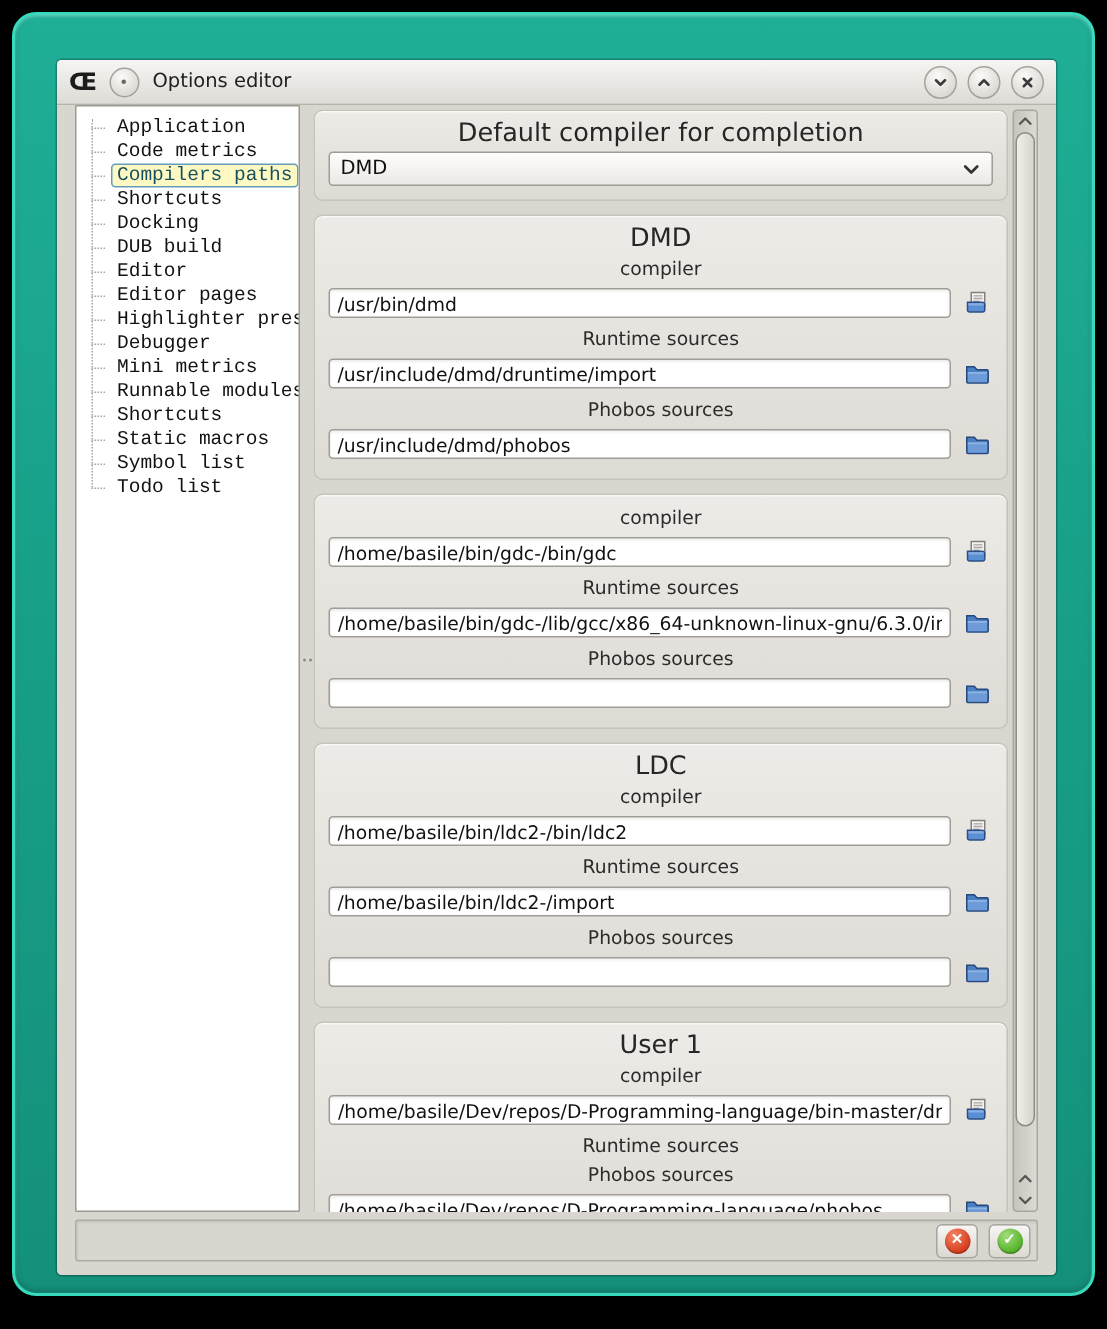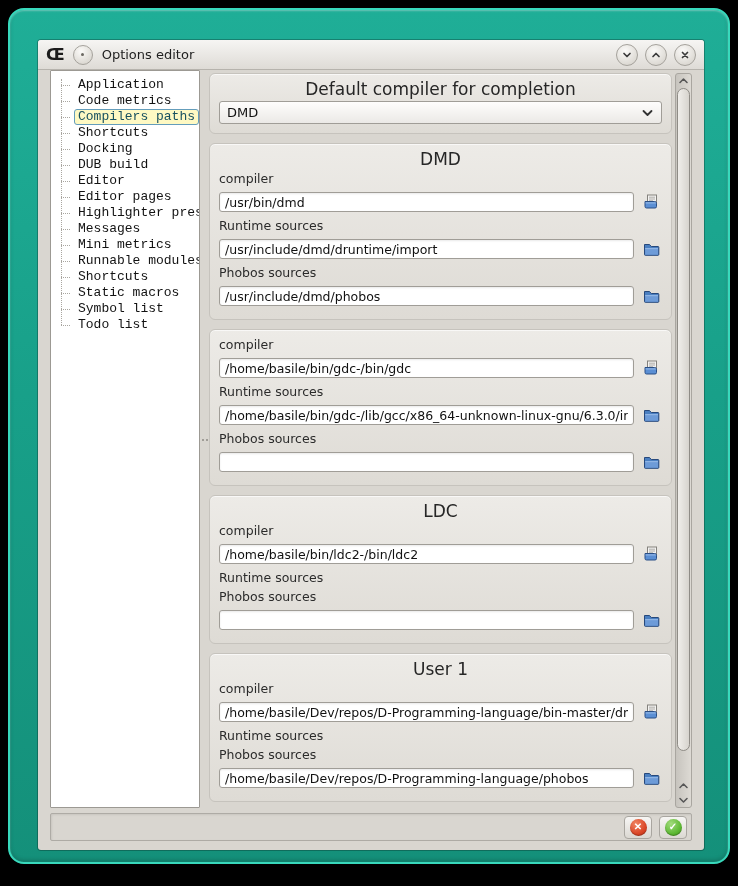--- a/index.html
+++ b/index.html
@@ -56,21 +56,21 @@
   
   .mainpanel { flex: 1; min-width: 0; display: flex; padding-top: 3px; }
   .scrollview { flex: 1; min-width: 0; overflow: hidden; display: flex;
     flex-direction: column; gap: 9px; }
 
   .gbox { border: 1px solid #c6c3bd; border-radius: 6px; flex: 0 0 auto;
     background: linear-gradient(#edebe7, #dedbd5); padding: 5px 9px 9px;
     box-shadow: inset 0 1px 0 rgba(255,255,255,.65); }
   .gbox-title { text-align: center; font-size: 17px; color: #262626; height: 20px;
     line-height: 20px; }
-  .field-label { font-size: 12.5px; color: #2b2b2b; height: 19px;
+  .field-label { text-align: center; font-size: 12.5px; color: #2b2b2b; height: 19px;
     line-height: 19px; }
   .field-row { display: flex; align-items: center; gap: 6px; height: 28px; }
   .field-input { flex: 1; min-width: 0; height: 20px; border: 1px solid #a09d97;
     border-radius: 3px; background: #fff; padding: 0 5px; font-size: 12.5px;
     font-family: "DejaVu Sans", sans-serif; color: #111;
     box-shadow: inset 0 1px 2px rgba(0,0,0,.09); outline: none; }
   .icon-btn { width: 22px; flex: 0 0 22px; height: 20px; border: none; background: transparent;
     display: flex; align-items: center; justify-content: center; padding: 0; cursor: pointer; }
 
   
@@ -159,21 +159,21 @@
             <div class="tree-item">
     <span class="lbl">Editor</span>
   </div>
             <div class="tree-item">
     <span class="lbl">Editor pages</span>
   </div>
             <div class="tree-item">
     <span class="lbl">Highlighter presets</span>
   </div>
             <div class="tree-item">
-    <span class="lbl">Messages</span>
+    <span class="lbl">Debugger</span>
   </div>
             <div class="tree-item">
     <span class="lbl">Mini metrics</span>
   </div>
             <div class="tree-item">
     <span class="lbl">Runnable modules</span>
   </div>
             <div class="tree-item">
     <span class="lbl">Shortcuts</span>
   </div>
@@ -310,20 +310,31 @@
           <path d="M6 3.2 h6 M6 5 h6 M6 6.8 h4" stroke="#a7a5a1" stroke-width="0.9"></path>
           <path d="M2 7.5 h9.6 q1.9 0 1.9 1.9 v3.1 q0 1.5 -1.5 1.5 H3.5 q-1.5 0 -1.5 -1.5 z" fill="#5b8fd4" stroke="#2a4f86" stroke-width="1"></path>
           <path d="M2.6 8.2 h10.2 v1.4 H2.6 z" fill="#8fb4e4" opacity="0.85"></path>
         </svg>
 
       </button>
     </div>
   </div>
                 <div>
     <div class="field-label">Runtime sources</div>
+    <div class="field-row">
+      <input class="field-input" type="text" value="/home/basile/bin/ldc2-/import" style="">
+      <button class="icon-btn">
+
+        <svg width="17" height="15" viewBox="0 0 17 15">
+          <path d="M1.5 2.5 h5 l1.8 2 h6.7 q0.8 0 0.8 0.8 v7.2 q0 0.8 -0.8 0.8 H2.3 q-0.8 0 -0.8 -0.8 z" fill="#4a7fc1" stroke="#27497c" stroke-width="1"></path>
+          <path d="M2.2 6 h12.8 v6.5 q0 0.3 -0.3 0.3 H2.5 q-0.3 0 -0.3 -0.3 z" fill="#6d9bd8"></path>
+          <path d="M2.2 6 h12.8 v1.2 H2.2 z" fill="#8fb4e4"></path>
+        </svg>
+      </button>
+    </div>
   </div>
                 <div>
     <div class="field-label">Phobos sources</div>
     <div class="field-row">
       <input class="field-input" type="text" style="">
       <button class="icon-btn">
 
         <svg width="17" height="15" viewBox="0 0 17 15">
           <path d="M1.5 2.5 h5 l1.8 2 h6.7 q0.8 0 0.8 0.8 v7.2 q0 0.8 -0.8 0.8 H2.3 q-0.8 0 -0.8 -0.8 z" fill="#4a7fc1" stroke="#27497c" stroke-width="1"></path>
           <path d="M2.2 6 h12.8 v6.5 q0 0.3 -0.3 0.3 H2.5 q-0.3 0 -0.3 -0.3 z" fill="#6d9bd8"></path>

